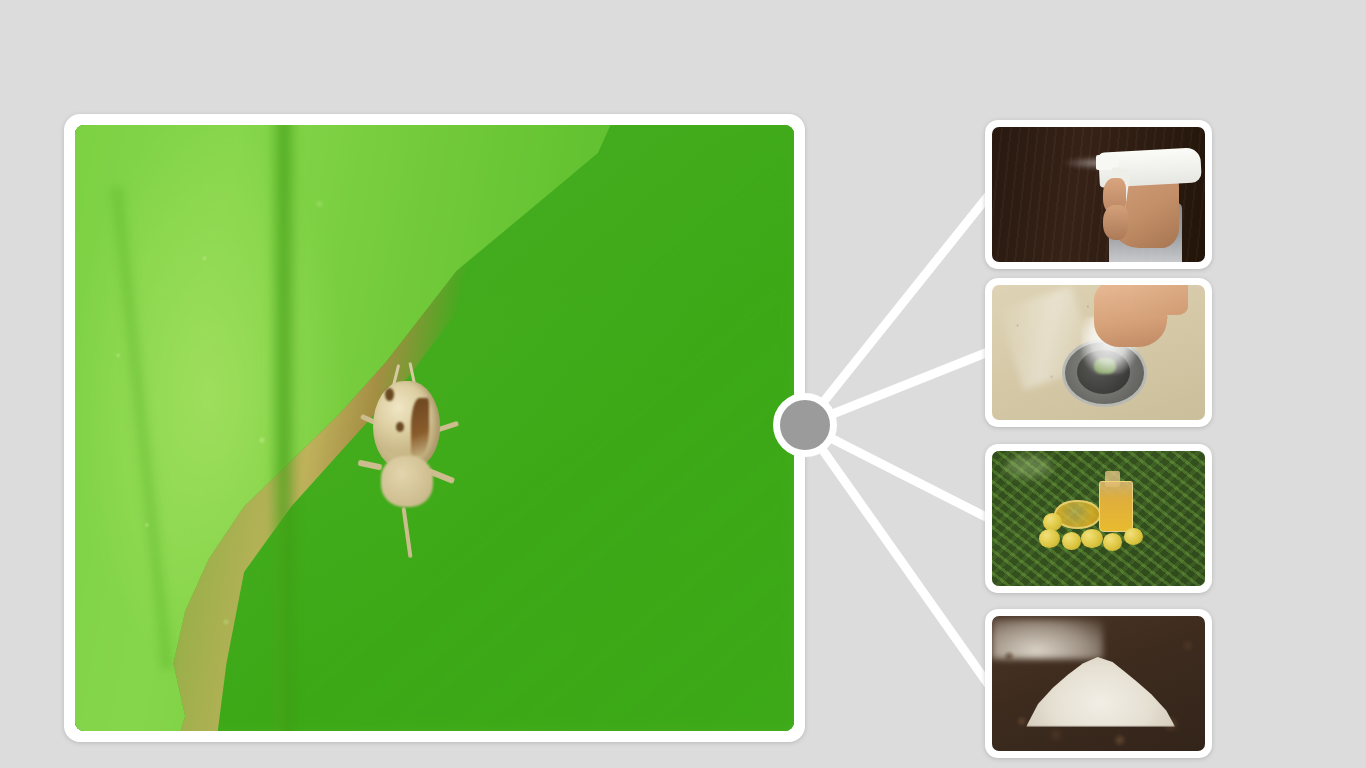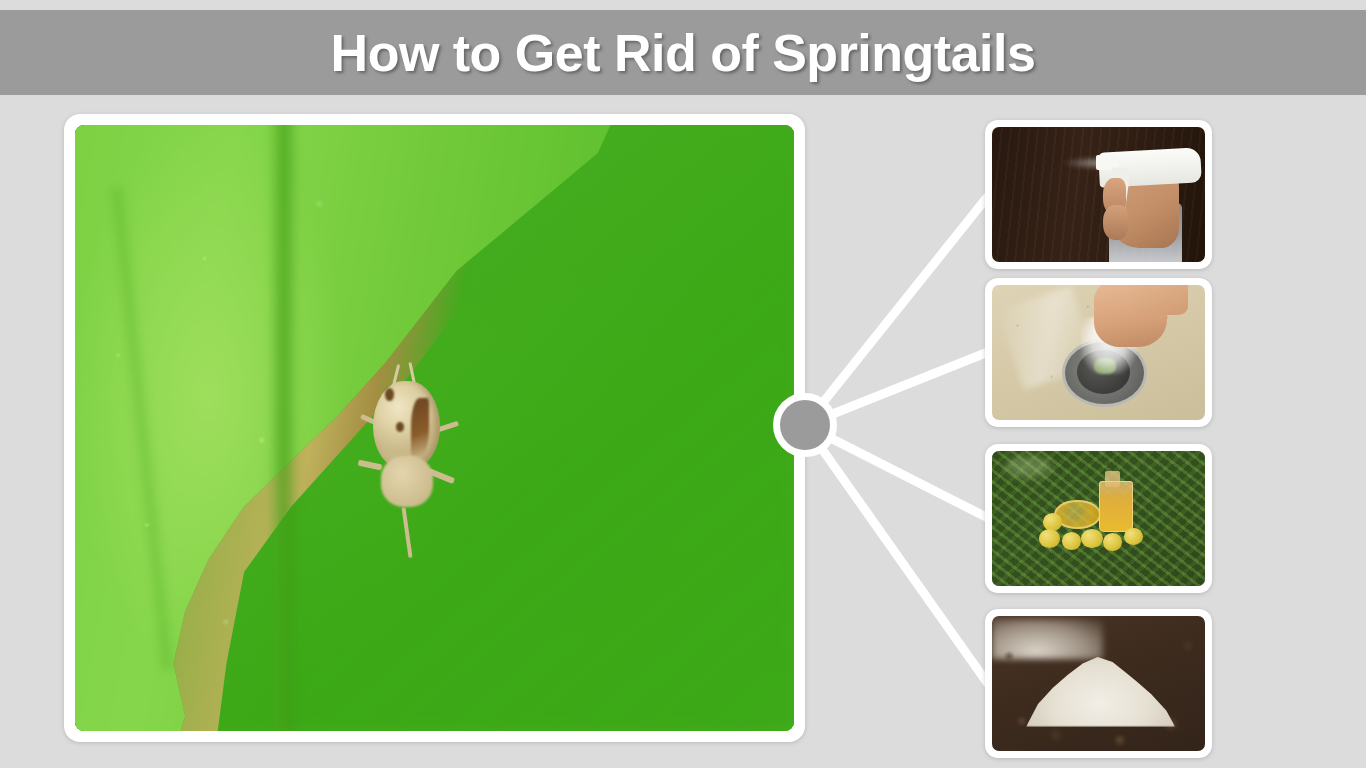--- a/index.html
+++ b/index.html
@@ -459,23 +459,20 @@
     width: 52%; height: 30%;
     background: radial-gradient(ellipse at 40% 80%, rgba(232,226,214,0.92) 0%, rgba(214,206,192,0.6) 55%, rgba(200,192,178,0) 100%);
     filter: blur(3px);
   }
 </style>
 </head>
 <body>
 
 <div id="page">
 
-  <div id="title-banner">
-    <div id="title-text">How to Get Rid of Springtails</div>
-  </div>
 
   <svg id="connectors" viewBox="0 0 1366 768" preserveAspectRatio="none">
     <line x1="805" y1="425" x2="988" y2="196" stroke="#ffffff" stroke-width="9" stroke-linecap="round"></line>
     <line x1="805" y1="425" x2="988" y2="352" stroke="#ffffff" stroke-width="9" stroke-linecap="round"></line>
     <line x1="805" y1="425" x2="988" y2="518" stroke="#ffffff" stroke-width="9" stroke-linecap="round"></line>
     <line x1="805" y1="425" x2="988" y2="684" stroke="#ffffff" stroke-width="9" stroke-linecap="round"></line>
   </svg>
 
   <div id="hub"></div>
 

